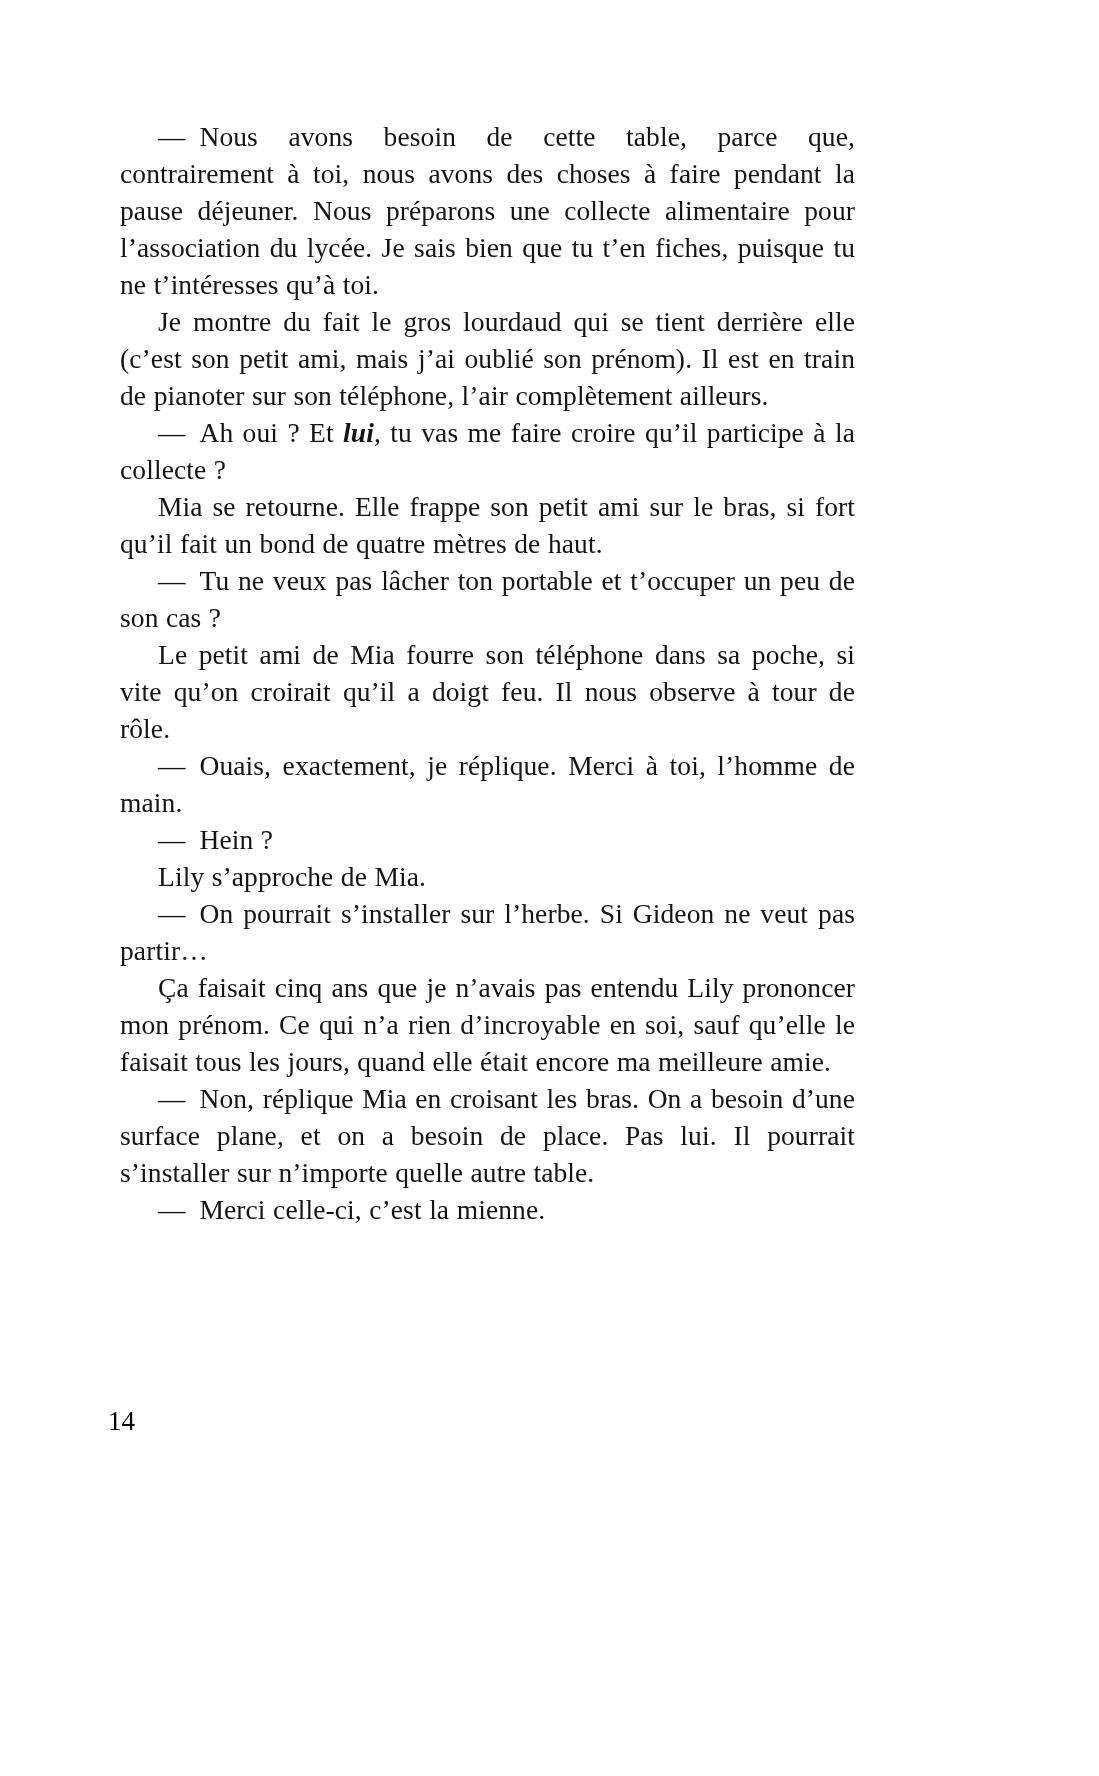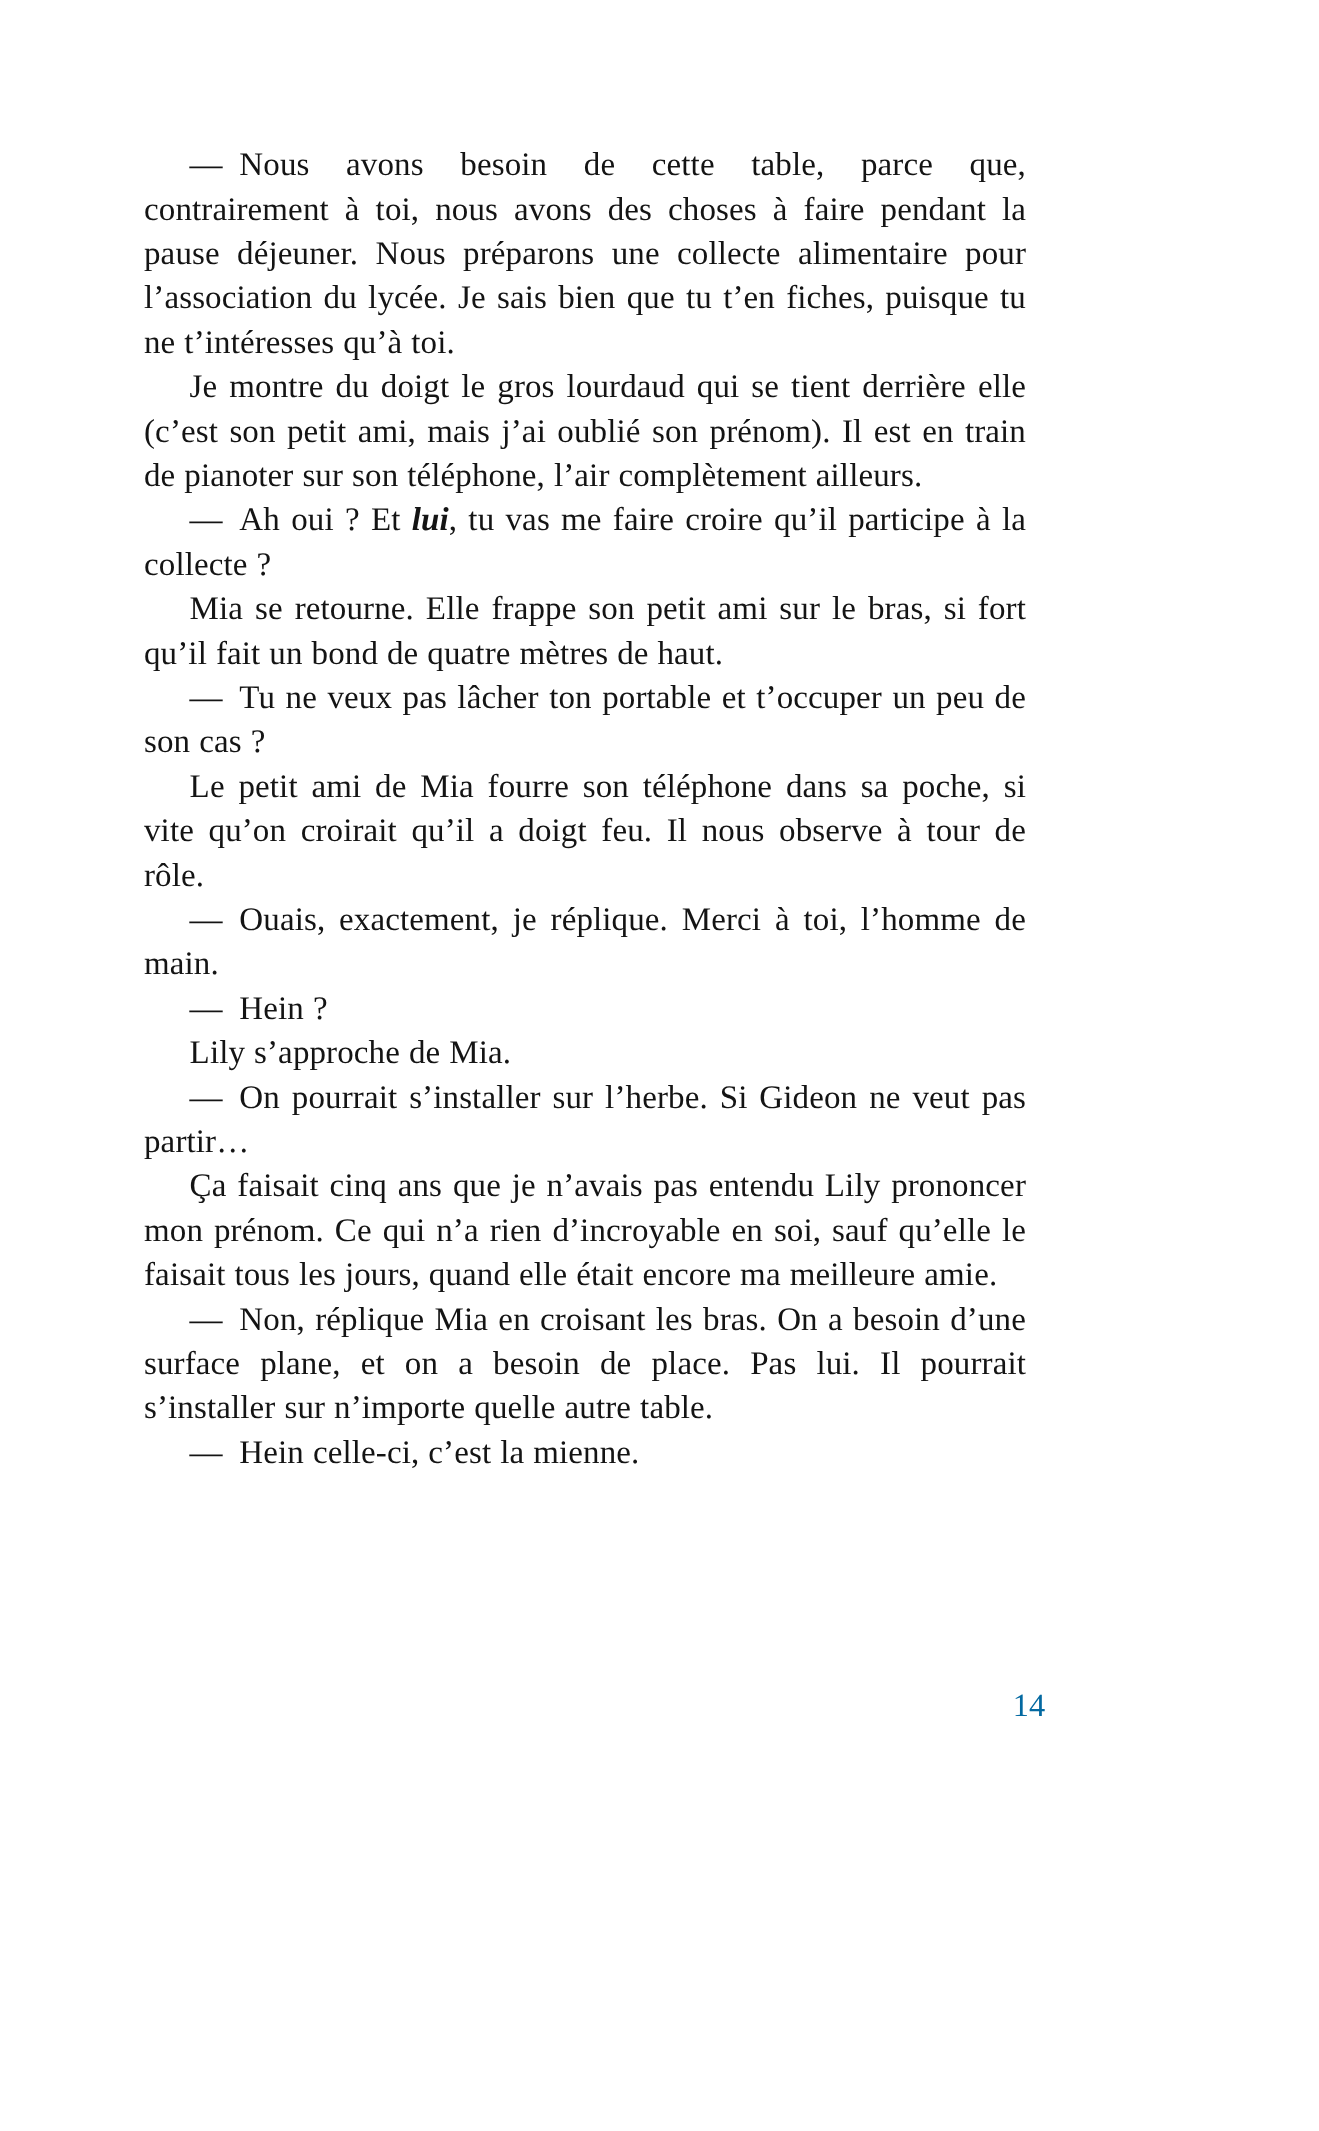--- a/index.html
+++ b/index.html
@@ -29,41 +29,41 @@
     text-indent: 38px;
     letter-spacing: 0.1px;
     word-spacing: 0.5px;
   }
   .text-block em {
     font-style: italic;
     font-weight: bold;
   }
   .page-number {
     position: absolute;
-    left: 136px;
+    left: 108px;
     width: 735px;
     top: 1406px;
-    text-align: right;
+    text-align: left;
     font-size: 27px;
-    color: #0369a1;
+    color: #000000;
   }
 </style>
 </head>
 <body>
 
 <div class="page">
   <div class="text-block" id="text-block">
       <p><span>— Nous avons besoin de cette table, parce que, contrairement à toi, nous avons des choses à faire pendant la pause déjeuner. Nous préparons une collecte alimentaire pour l’association du lycée. Je sais bien que tu t’en fiches, puisque tu ne t’intéresses qu’à toi.</span></p>
-      <p><span>Je montre du doigt le gros lourdaud qui se tient derrière elle (c’est son petit ami, mais j’ai oublié son prénom). Il est en train de pianoter sur son téléphone, l’air complètement ailleurs.</span></p>
+      <p><span>Je montre du fait le gros lourdaud qui se tient derrière elle (c’est son petit ami, mais j’ai oublié son prénom). Il est en train de pianoter sur son téléphone, l’air complètement ailleurs.</span></p>
       <p><span>— Ah oui&nbsp;? Et </span><em>lui</em><span>, tu vas me faire croire qu’il participe à la collecte&nbsp;?</span></p>
       <p><span>Mia se retourne. Elle frappe son petit ami sur le bras, si fort qu’il fait un bond de quatre mètres de haut.</span></p>
       <p><span>— Tu ne veux pas lâcher ton portable et t’occuper un peu de son cas&nbsp;?</span></p>
       <p><span>Le petit ami de Mia fourre son téléphone dans sa poche, si vite qu’on croirait qu’il a doigt feu. Il nous observe à tour de rôle.</span></p>
       <p><span>— Ouais, exactement, je réplique. Merci à toi, l’homme de main.</span></p>
       <p><span>— Hein&nbsp;?</span></p>
       <p><span>Lily s’approche de Mia.</span></p>
       <p><span>— On pourrait s’installer sur l’herbe. Si Gideon ne veut pas partir…</span></p>
       <p><span>Ça faisait cinq ans que je n’avais pas entendu Lily prononcer mon prénom. Ce qui n’a rien d’incroyable en soi, sauf qu’elle le faisait tous les jours, quand elle était encore ma meilleure amie.</span></p>
       <p><span>— Non, réplique Mia en croisant les bras. On a besoin d’une surface plane, et on a besoin de place. Pas lui. Il pourrait s’installer sur n’importe quelle autre table.</span></p>
-      <p><span>— Hein celle-ci, c’est la mienne.</span></p>
+      <p><span>— Merci celle-ci, c’est la mienne.</span></p>
     </div>
   <div class="page-number">14</div>
 </div>
 
 </body></html>

